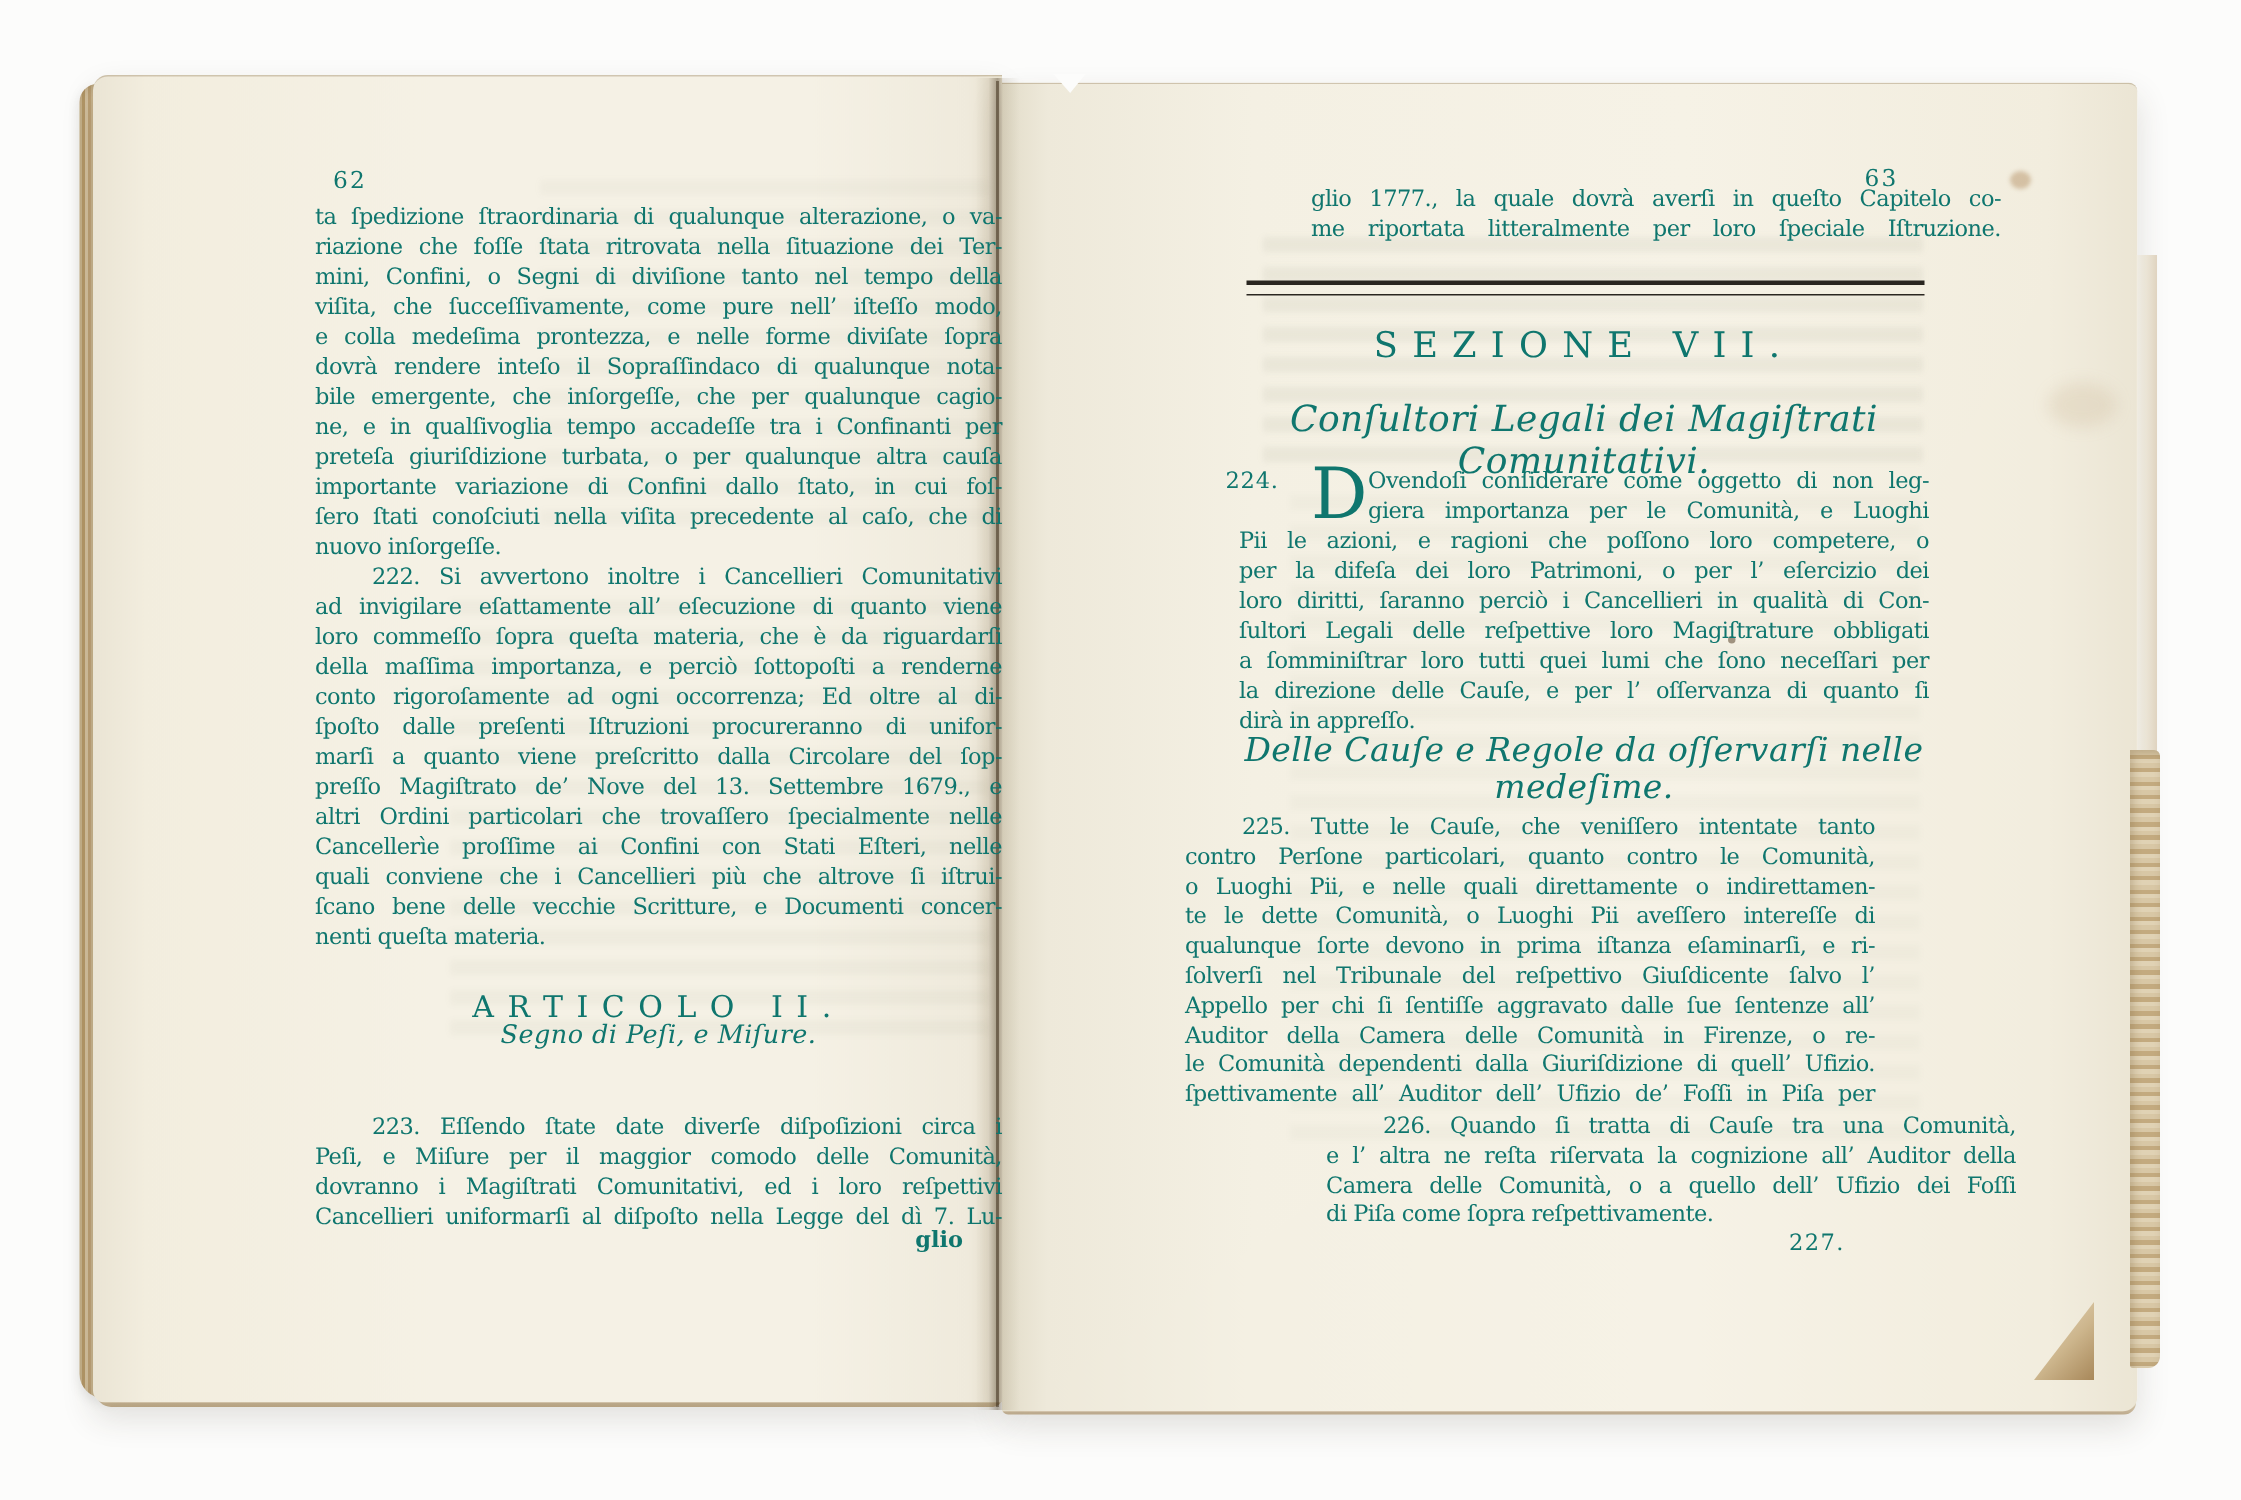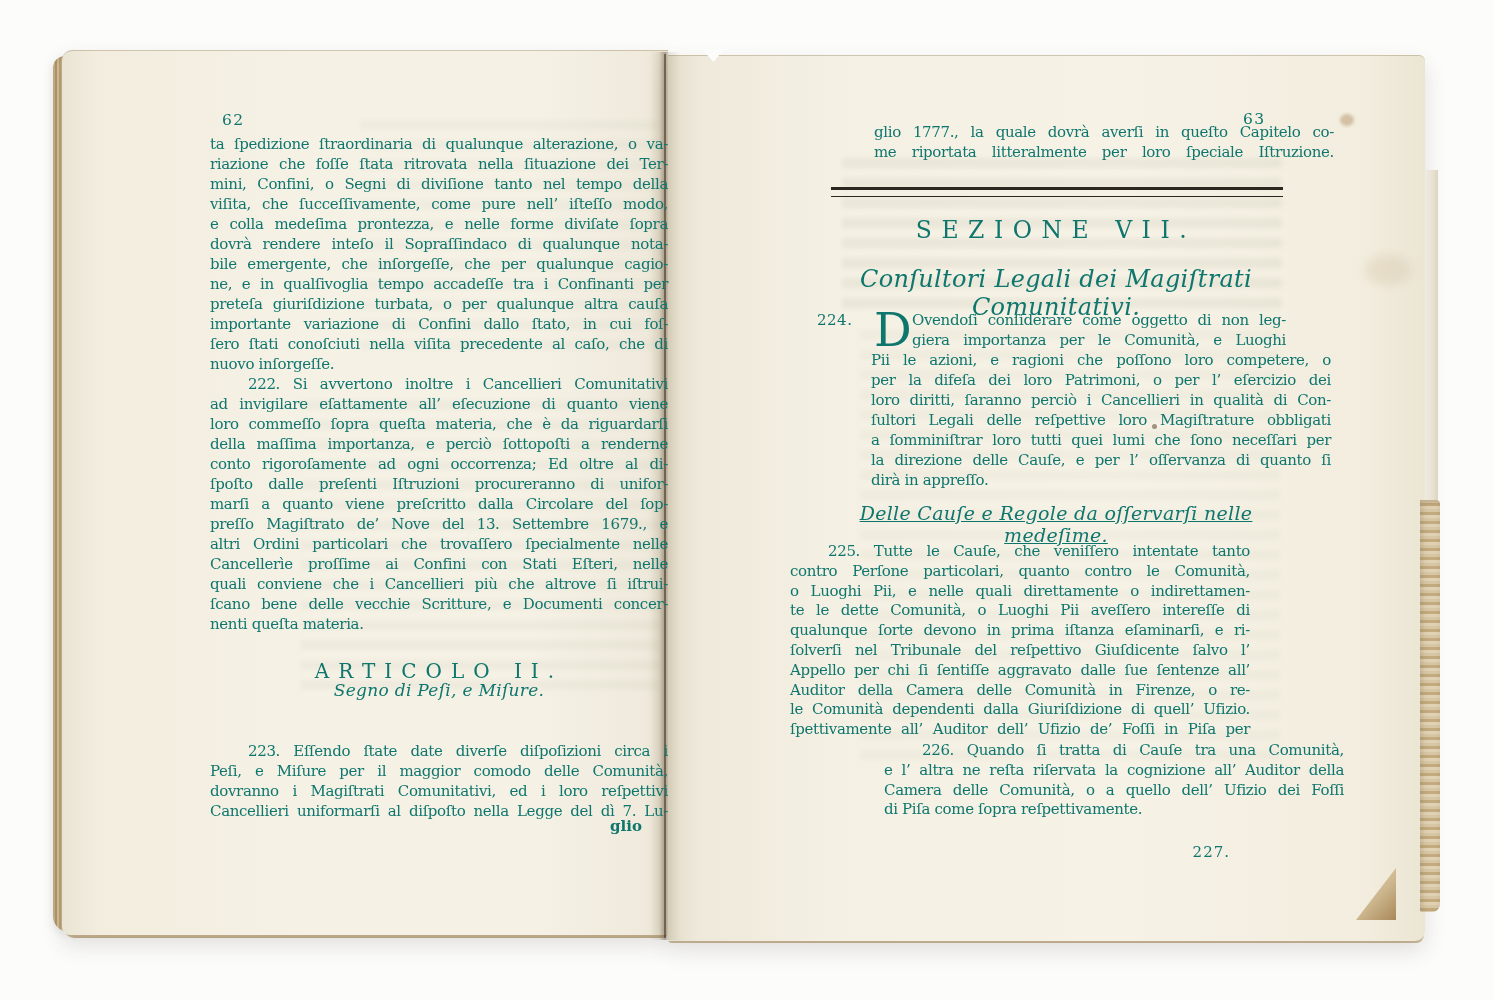--- a/index.html
+++ b/index.html
@@ -142,31 +142,31 @@
   <div class="subhead" style="left:826px;top:265px;width:460px;font-size:24px;">Conſultori Legali dei Magiſtrati Comunitativi.</div>
 
   <div class="p224-num">224.</div>
   <div class="dropcap">D</div>
 
   <div class="para" style="left:912px;top:310px;width:374px;">
       <div class="line">Ovendoſi conſiderare come oggetto di non leg-</div>
       <div class="line">giera importanza per le Comunità, e Luoghi</div>
     </div>
 
-  <div class="para" style="left:826px;top:350px;width:460px;margin-left:45px;">
+  <div class="para" style="left:826px;top:350px;width:460px;">
       <div class="line">Pii le azioni, e ragioni che poſſono loro competere, o</div>
       <div class="line">per la difeſa dei loro Patrimoni, o per l’ eſercizio dei</div>
       <div class="line">loro diritti, ſaranno perciò i Cancellieri in qualità di Con-</div>
       <div class="line">ſultori Legali delle reſpettive loro Magiſtrature obbligati</div>
       <div class="line">a ſomminiſtrar loro tutti quei lumi che ſono neceſſari per</div>
       <div class="line">la direzione delle Cauſe, e per l’ oſſervanza di quanto ſi</div>
       <div class="line last">dirà in appreſſo.</div>
     </div>
 
-  <div class="subhead" style="left:826px;top:502px;width:460px;font-size:19px;text-decoration:underline;">Delle Cauſe e Regole da oſſervarſi nelle medeſime.</div>
+  <div class="subhead" style="left:826px;top:488px;width:460px;font-size:22px;">Delle Cauſe e Regole da oſſervarſi nelle medeſime.</div>
 
   <div class="para indent-first" style="left:790px;top:542px;width:460px;line-height:19.8px;">
       <div class="line">225. Tutte le Cauſe, che veniſſero intentate tanto</div>
       <div class="line">contro Perſone particolari, quanto contro le Comunità,</div>
       <div class="line">o Luoghi Pii, e nelle quali direttamente o indirettamen-</div>
       <div class="line">te le dette Comunità, o Luoghi Pii aveſſero intereſſe di</div>
       <div class="line">qualunque ſorte devono in prima iſtanza eſaminarſi, e ri-</div>
       <div class="line">ſolverſi nel Tribunale del reſpettivo Giuſdicente ſalvo l’</div>
       <div class="line">Appello per chi ſi ſentiſſe aggravato dalle ſue ſentenze all’</div>
       <div class="line">Auditor della Camera delle Comunità in Firenze, o re-</div>
@@ -174,15 +174,15 @@
       <div class="line">ſpettivamente all’ Auditor dell’ Ufizio de’ Foſſi in Piſa per</div>
     </div>
 
   <div class="para indent-first" style="left:872px;top:741px;width:460px;line-height:19.8px;margin-left:12px;">
       <div class="line">226. Quando ſi tratta di Cauſe tra una Comunità,</div>
       <div class="line">e l’ altra ne reſta riſervata la cognizione all’ Auditor della</div>
       <div class="line">Camera delle Comunità, o a quello dell’ Ufizio dei Foſſi</div>
       <div class="line last">di Piſa come ſopra reſpettivamente.</div>
     </div>
 
-  <div class="catchword" style="left:826px;top:819px;width:404px;letter-spacing:1px;margin-top:24px;">227.</div>
+  <div class="catchword" style="left:826px;top:819px;width:404px;letter-spacing:1px;">227.</div>
 
 </div>
 
 </body></html>

